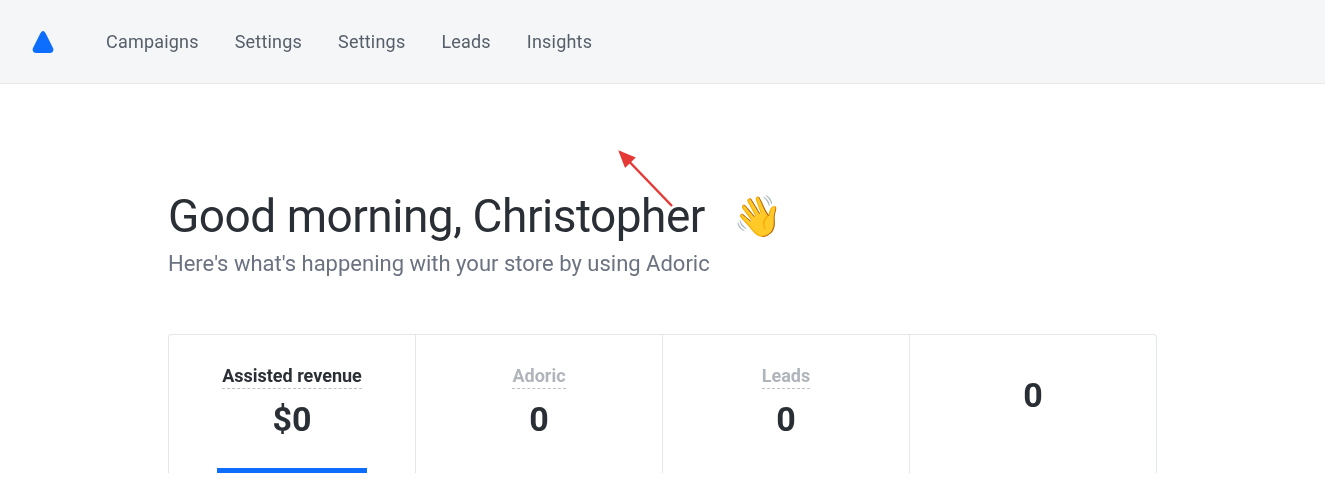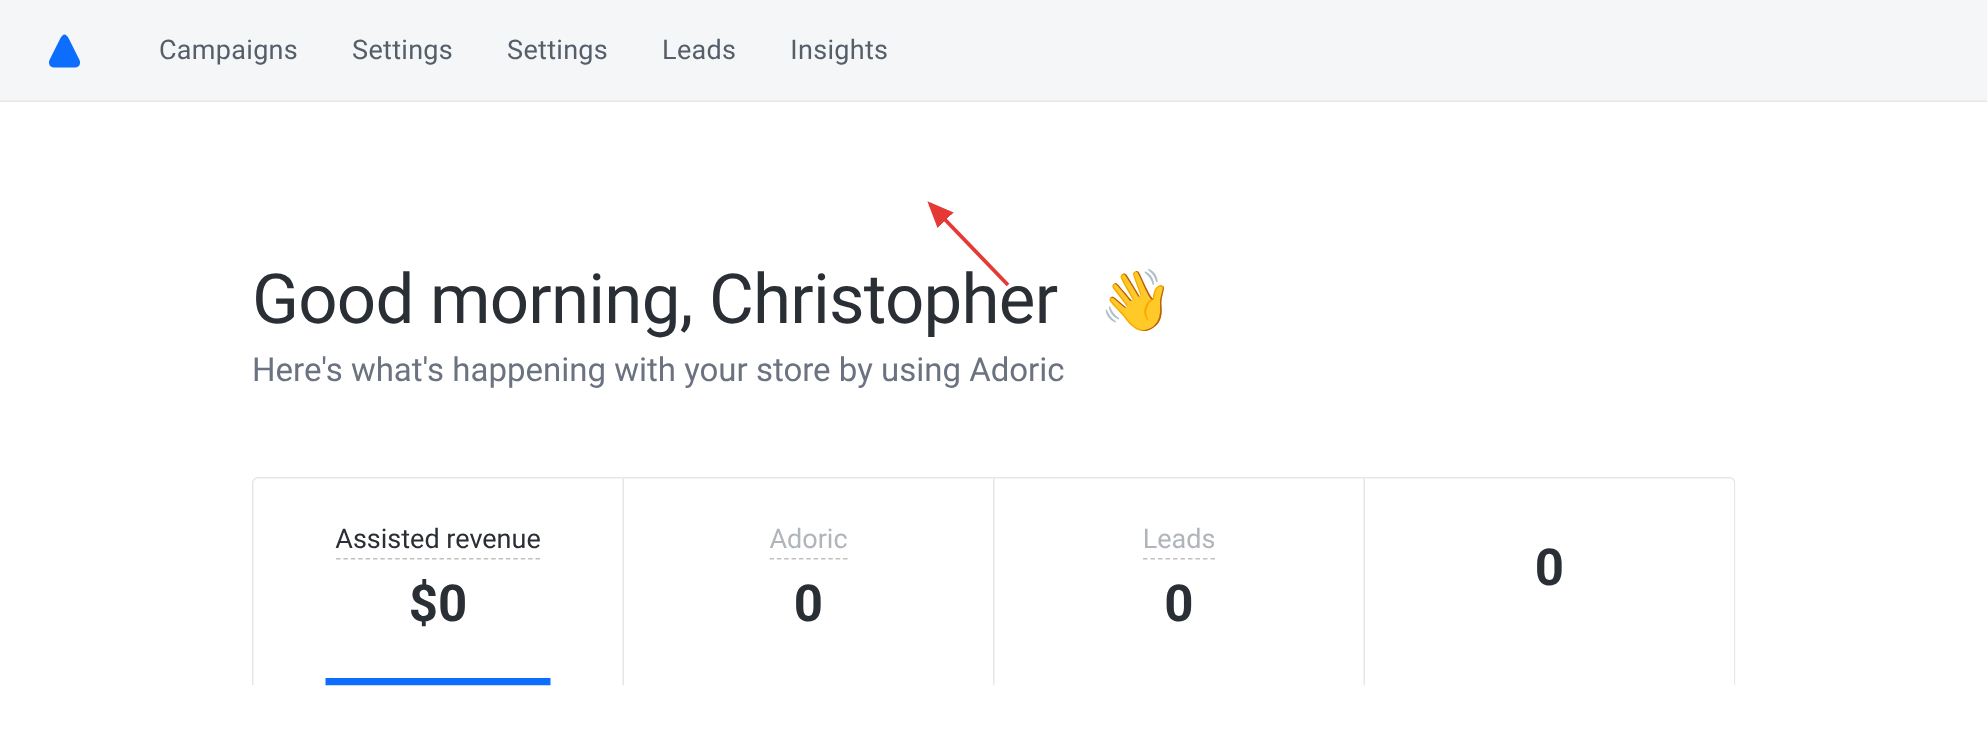--- a/index.html
+++ b/index.html
@@ -8,21 +8,21 @@
       box-sizing: border-box;
     }
     body {
       font-family: -apple-system, BlinkMacSystemFont, "Segoe UI", Roboto, "Helvetica Neue", Arial, sans-serif;
       background: #ffffff;
       color: #333;
       width: 1325px;
     }
     .topbar {
       background: #f5f6f7;
-      height: 68px;
+      height: 84px;
       display: flex;
       align-items: center;
       padding: 0 28px;
       border-bottom: 1px solid #e8e8e8;
     }
     .logo {
       width: 30px;
       height: 30px;
       margin-right: 48px;
       display: flex;
@@ -74,21 +74,21 @@
       padding: 30px 20px 34px 20px;
       text-align: center;
       border-right: 1px solid #e4e6e9;
       position: relative;
     }
     .stat-card:last-child {
       border-right: none;
     }
     .stat-label {
       font-size: 18px;
-      font-weight: 400;
+      font-weight: 700;
       border-bottom: 1px dashed #c0c0c0;
       display: inline-block;
       padding-bottom: 2px;
     }
     .stat-card.active .stat-label {
       color: #2a2f36;
     }
     .stat-card.inactive .stat-label {
       color: #b0b5bb;
     }

